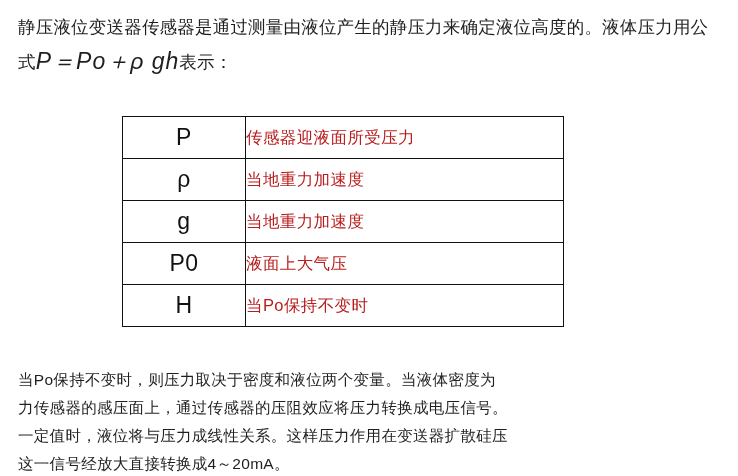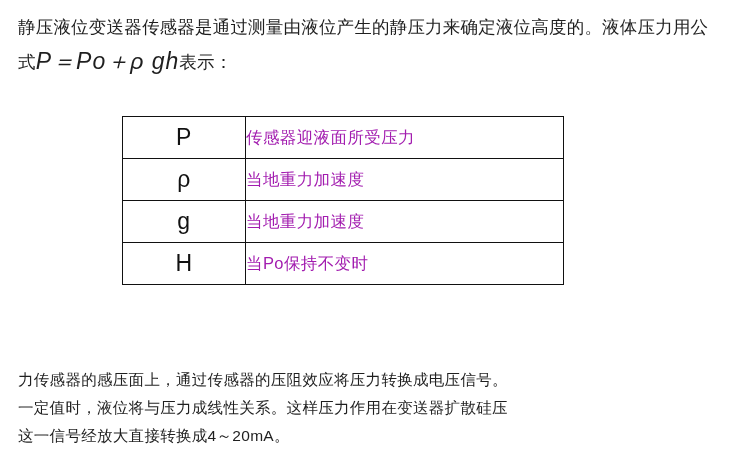--- a/index.html
+++ b/index.html
@@ -62,21 +62,21 @@
     vertical-align: middle;
     font-size: 23px;
     letter-spacing: 0.5px;
     color: #111111;
   }
   td.desc {
     text-align: left;
     vertical-align: middle;
     padding-left: 22px;
     font-size: 16.5px;
-    color: #a21caf;
+    color: #b91c1c;
     letter-spacing: 0.4px;
   }
 
   
   .outro {
     position: absolute;
     left: 18px;
     top: 366px;
     width: 700px;
     font-size: 15.5px;
@@ -106,26 +106,31 @@
         </tr>
         <tr>
           <td class="sym">ρ</td>
           <td class="desc">当地重力加速度</td>
         </tr>
         <tr>
           <td class="sym">g</td>
           <td class="desc">当地重力加速度</td>
         </tr>
         <tr>
+          <td class="sym">P0</td>
+          <td class="desc">液面上大气压</td>
+        </tr>
+        <tr>
           <td class="sym">H</td>
           <td class="desc">当Po保持不变时</td>
         </tr>
       </tbody>
     </table>
   </div>
 
   <div class="outro">
+    <p>当Po保持不变时，则压力取决于密度和液位两个变量。当液体密度为</p>
     <p>力传感器的感压面上，通过传感器的压阻效应将压力转换成电压信号。</p>
     <p>一定值时，液位将与压力成线性关系。这样压力作用在变送器扩散硅压</p>
     <p>这一信号经放大直接转换成4～20mA。</p>
   </div>
 
 </div>
 
 </body></html>

